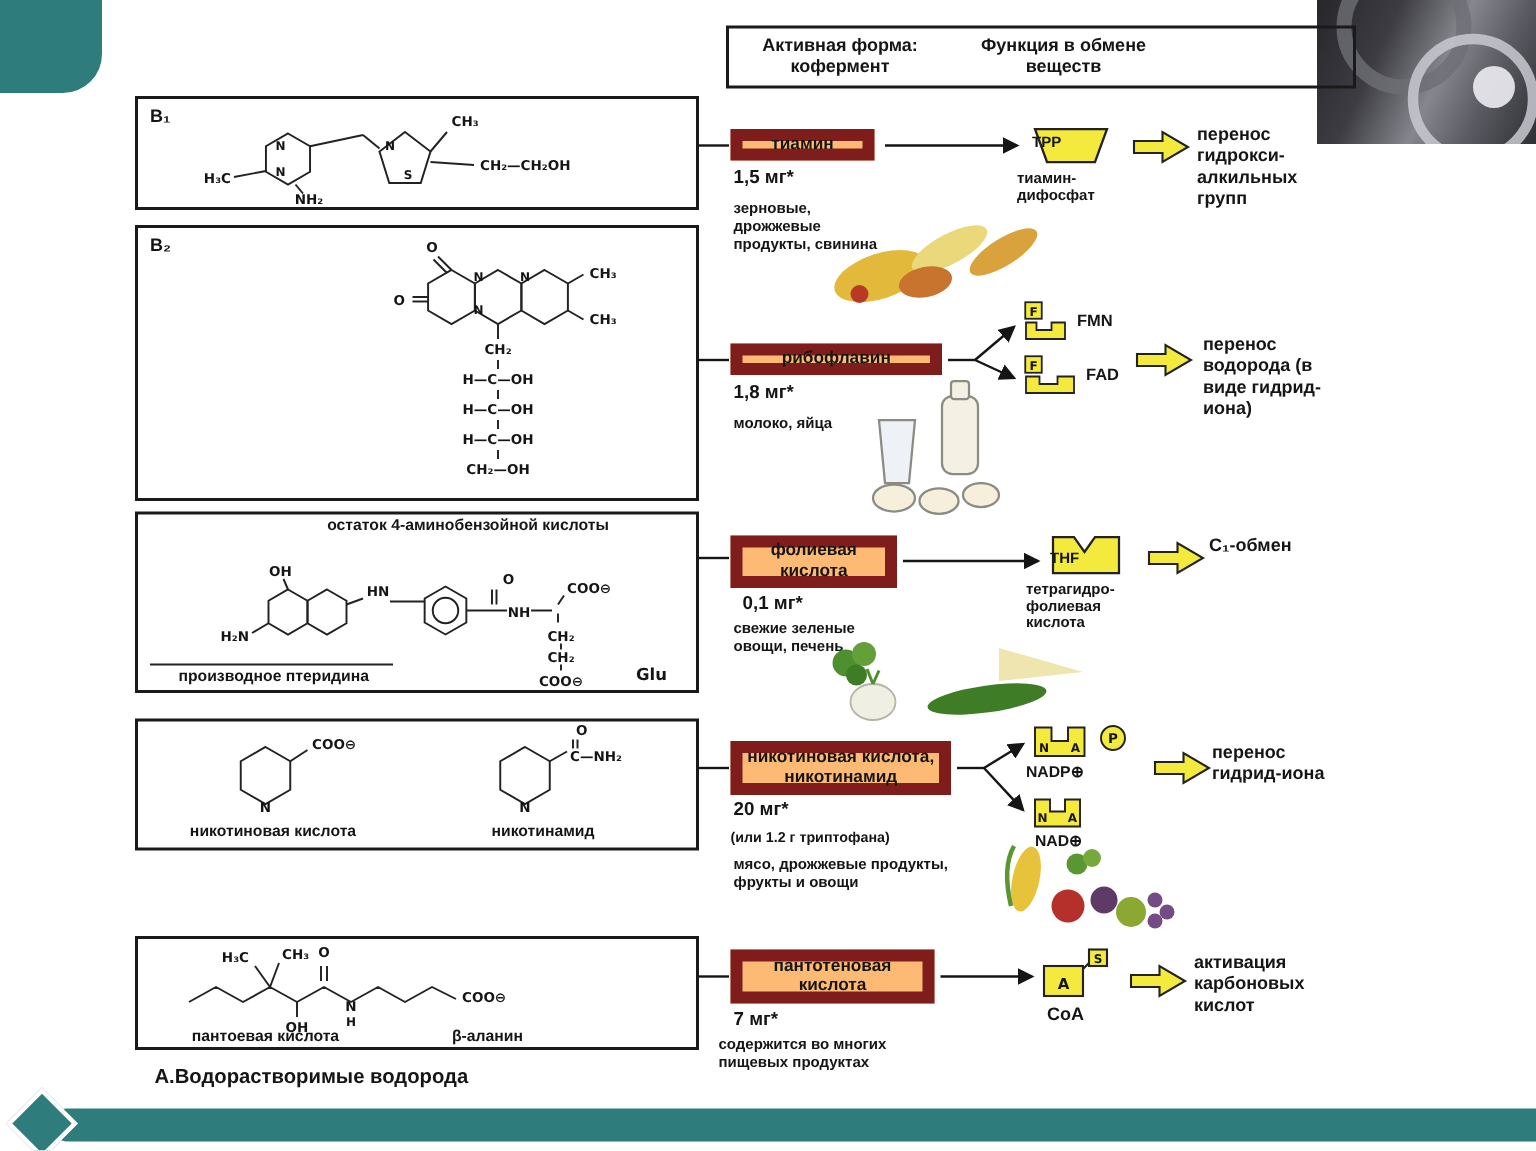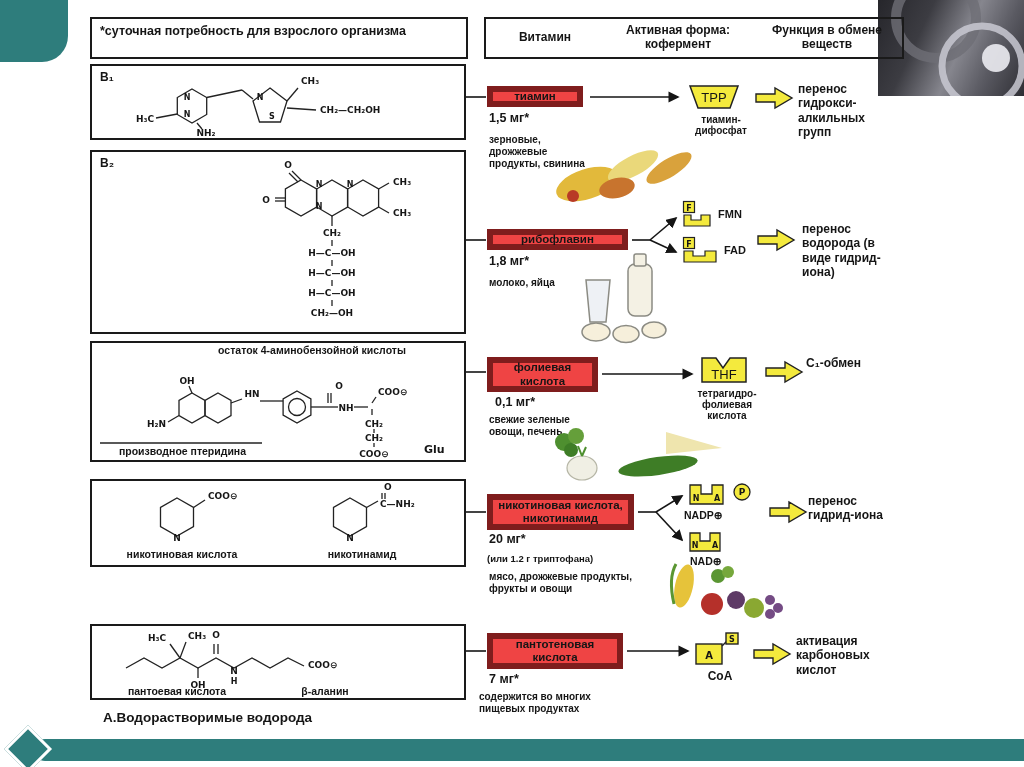--- a/index.html
+++ b/index.html
@@ -1,37 +1,37 @@
 <!DOCTYPE html>
 <html><head>
 <meta charset="utf-8">
 <style>
   html,body{margin:0;padding:0;background:#ffffff;}
   .slide{position:relative;width:1024px;height:767px;background:#ffffff;overflow:hidden;
          font-family:"Liberation Sans",sans-serif;color:#151515;}
   .abs{position:absolute;}
   .sbox{position:absolute;border:2px solid #1a1a1a;background:#ffffff;box-sizing:border-box;}
-  .gbox{position:absolute;border:6px solid #7f1d1d;background:#ef4444;display:flex;align-items:center;
+  .gbox{position:absolute;border:8px solid #7f1d1d;background:#fdba74;display:flex;align-items:center;
         justify-content:center;text-align:center;font-weight:700;font-size:11.5px;line-height:1.15;
         padding:2px 3px;box-sizing:border-box;}
   .dose{position:absolute;font-weight:700;font-size:12.5px;}
   .note{position:absolute;font-weight:700;font-size:9.5px;}
   .src{position:absolute;font-weight:700;font-size:10px;line-height:1.18;}
   .fn{position:absolute;font-weight:700;font-size:12px;line-height:1.2;}
-  .cn{position:absolute;font-weight:700;font-size:10px;line-height:1.12;text-align:center;}
+  .cn{position:absolute;font-weight:700;font-size:10px;line-height:1.12;text-align:left;}
   .idl{position:absolute;font-weight:700;font-size:12px;}
   .slabel{position:absolute;font-weight:700;font-size:10.5px;text-align:center;line-height:1.1;}
   .fnote{position:absolute;border:2px solid #1a1a1a;font-weight:700;font-size:12.5px;line-height:1.3;
          padding:4px 8px;box-sizing:border-box;}
   .hdr{position:absolute;border:2px solid #1a1a1a;display:flex;font-weight:700;font-size:12px;
        line-height:1.15;box-sizing:border-box;}
   .hdr>div{display:flex;align-items:center;justify-content:center;text-align:center;padding:2px 4px;box-sizing:border-box;}
   .caption{position:absolute;font-weight:700;font-size:13.5px;}
   .badge{position:absolute;}
-  .badge .lbl{position:absolute;left:0;width:100%;text-align:center;font-weight:400;font-size:13px;}
+  .badge .lbl{position:absolute;left:0;width:100%;font-weight:700;font-size:10px;}
   .cobadge{position:absolute;display:flex;align-items:center;gap:4px;font-weight:700;font-size:11px;}
   svg text{font-family:"DejaVu Sans",sans-serif;font-weight:700;fill:#151515;}
 </style>
 </head>
 <body>
 
 <div class="slide">
 
   <div class="abs" style="left:0;top:0;width:68px;height:62px;background:#2e7d7c;border-radius:0 0 26px 0"></div>
 
@@ -43,24 +43,22 @@
         <circle cx="104" cy="66" r="40" stroke="#c9c9d2" stroke-width="7" opacity="0.85"></circle>
         <circle cx="118" cy="58" r="14" fill="#ececf2" opacity="0.9"></circle>
       </g>
     </svg>
   </div>
 
   <div class="abs" style="left:34px;top:739px;width:990px;height:22px;background:#2e7d7c;border-radius:11px 0 0 11px"></div>
   <div class="abs" style="left:11px;top:732px;width:34px;height:34px;background:#2e7d7c;border:3px solid #ffffff;
        transform:rotate(45deg);box-sizing:border-box"></div>
 
-  <div class="fnote" style="left:90px;top:17px;width:378px;height:42px">*суточная потребность для взрослого организма</div>
 
   <div class="hdr" style="left:484px;top:17px;width:420px;height:42px">
-    <div style="width:118px">Витамин</div>
     <div style="width:148px">Активная форма: кофермент</div>
     <div style="width:150px">Функция в обмене веществ</div>
   </div>
 
   <svg class="abs" style="left:0;top:0;pointer-events:none" width="1024" height="767">
     <defs>
       <marker id="ah" viewBox="0 0 10 10" refX="8.5" refY="5" markerWidth="7" markerHeight="7" orient="auto">
         <path d="M0,0 L10,5 L0,10 z" fill="#151515"></path>
       </marker>
     </defs>

